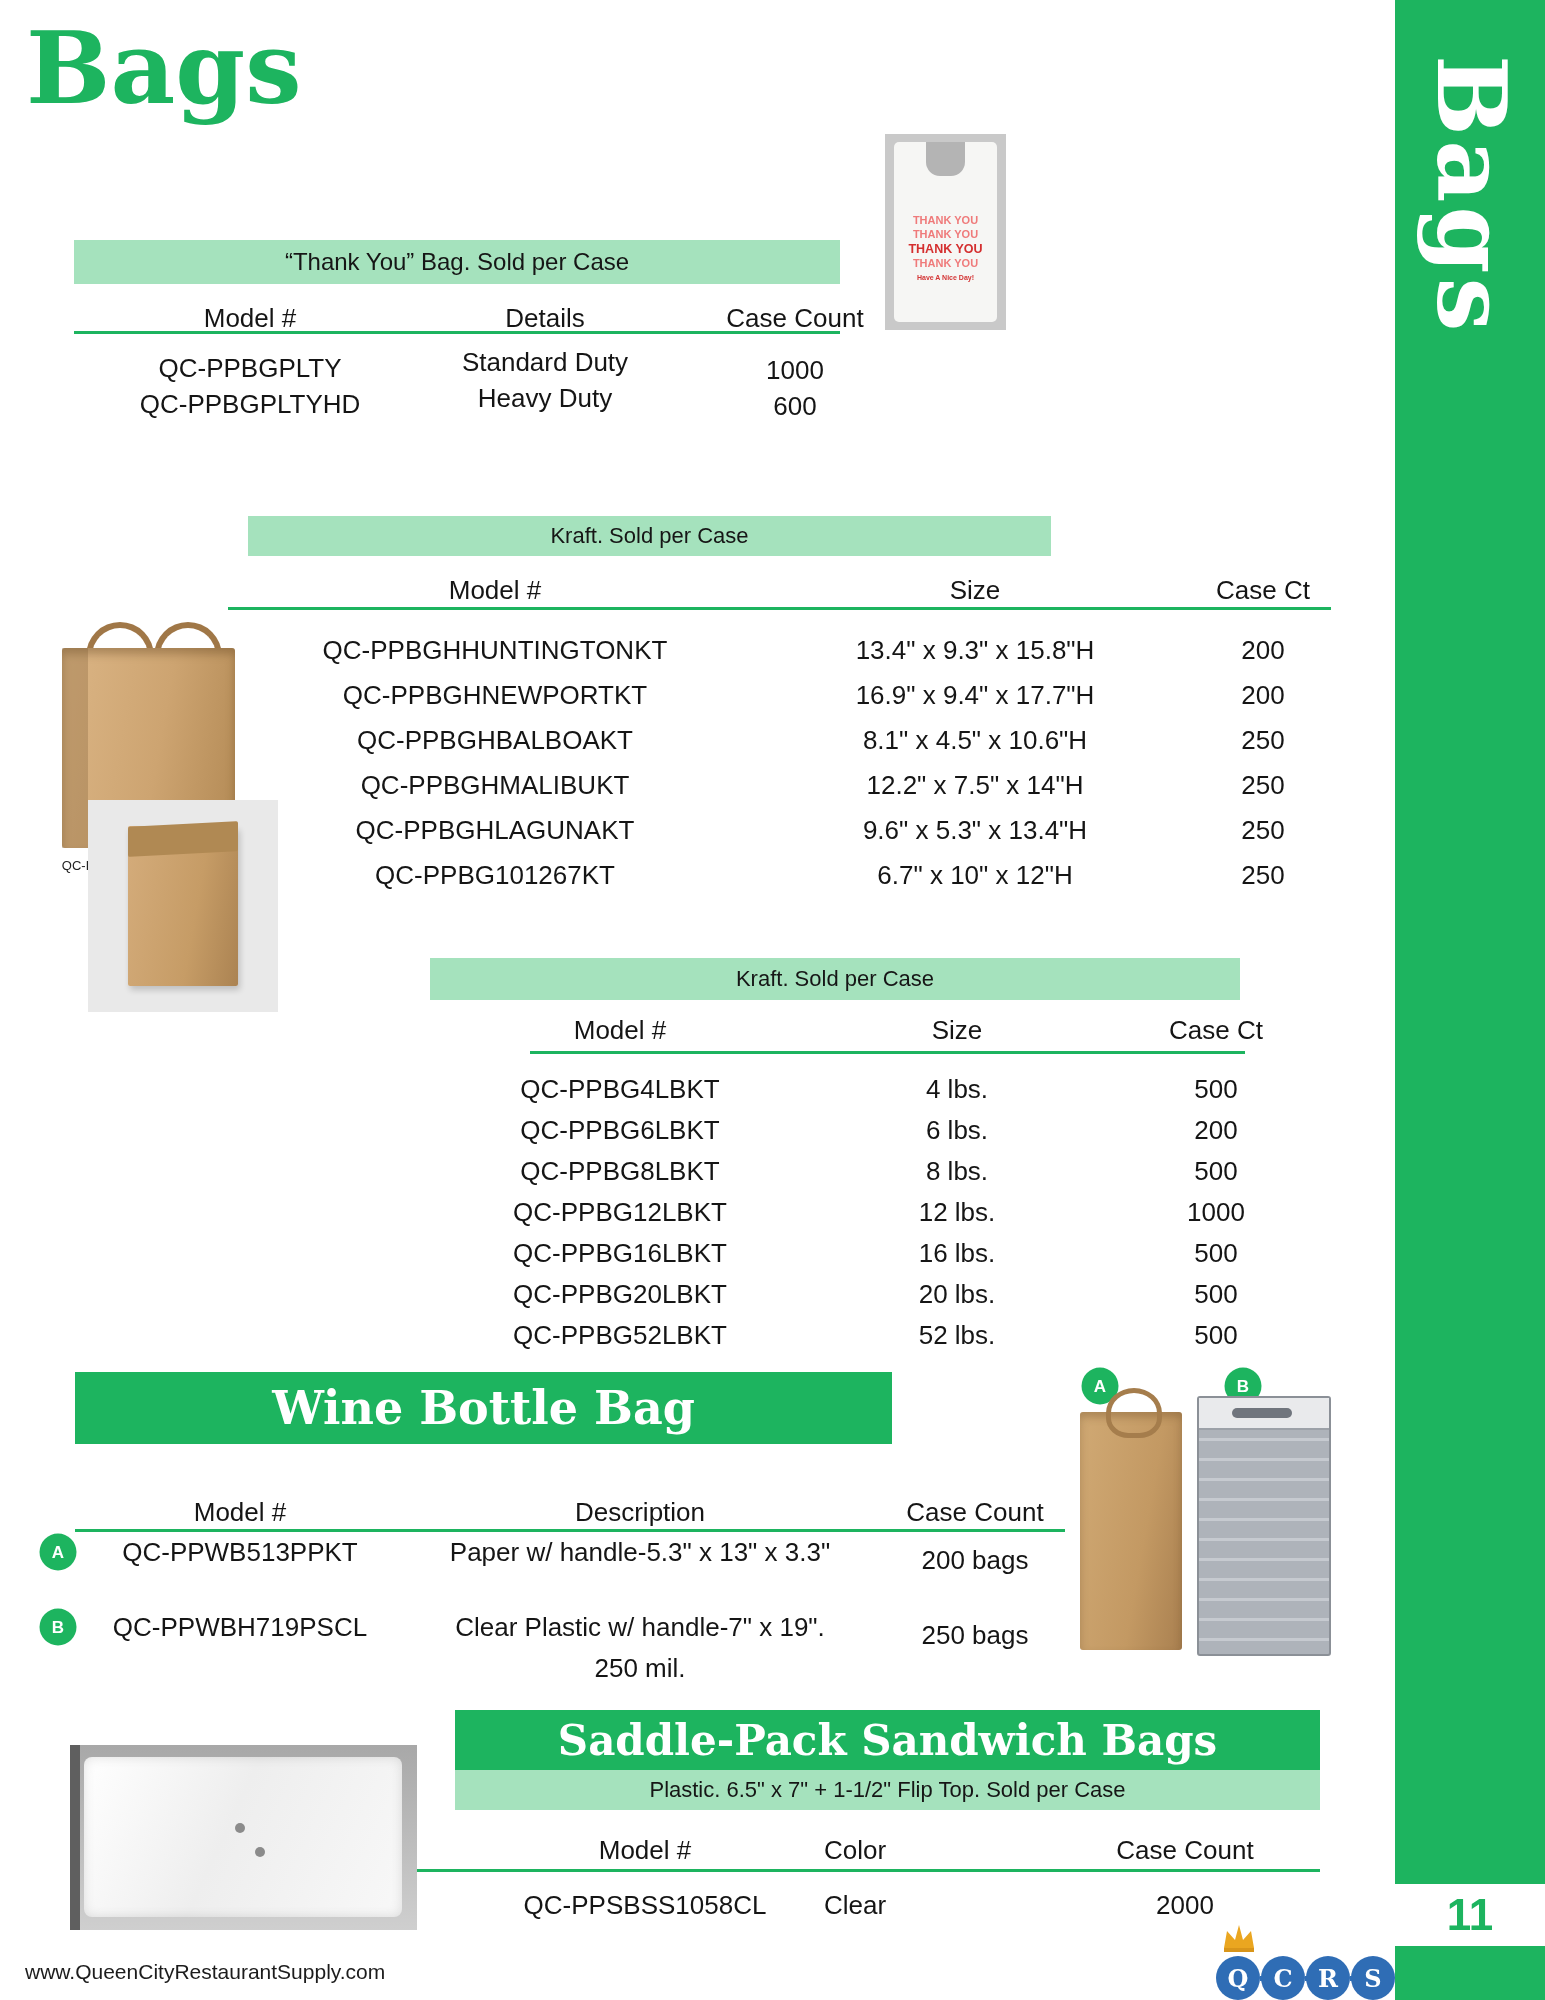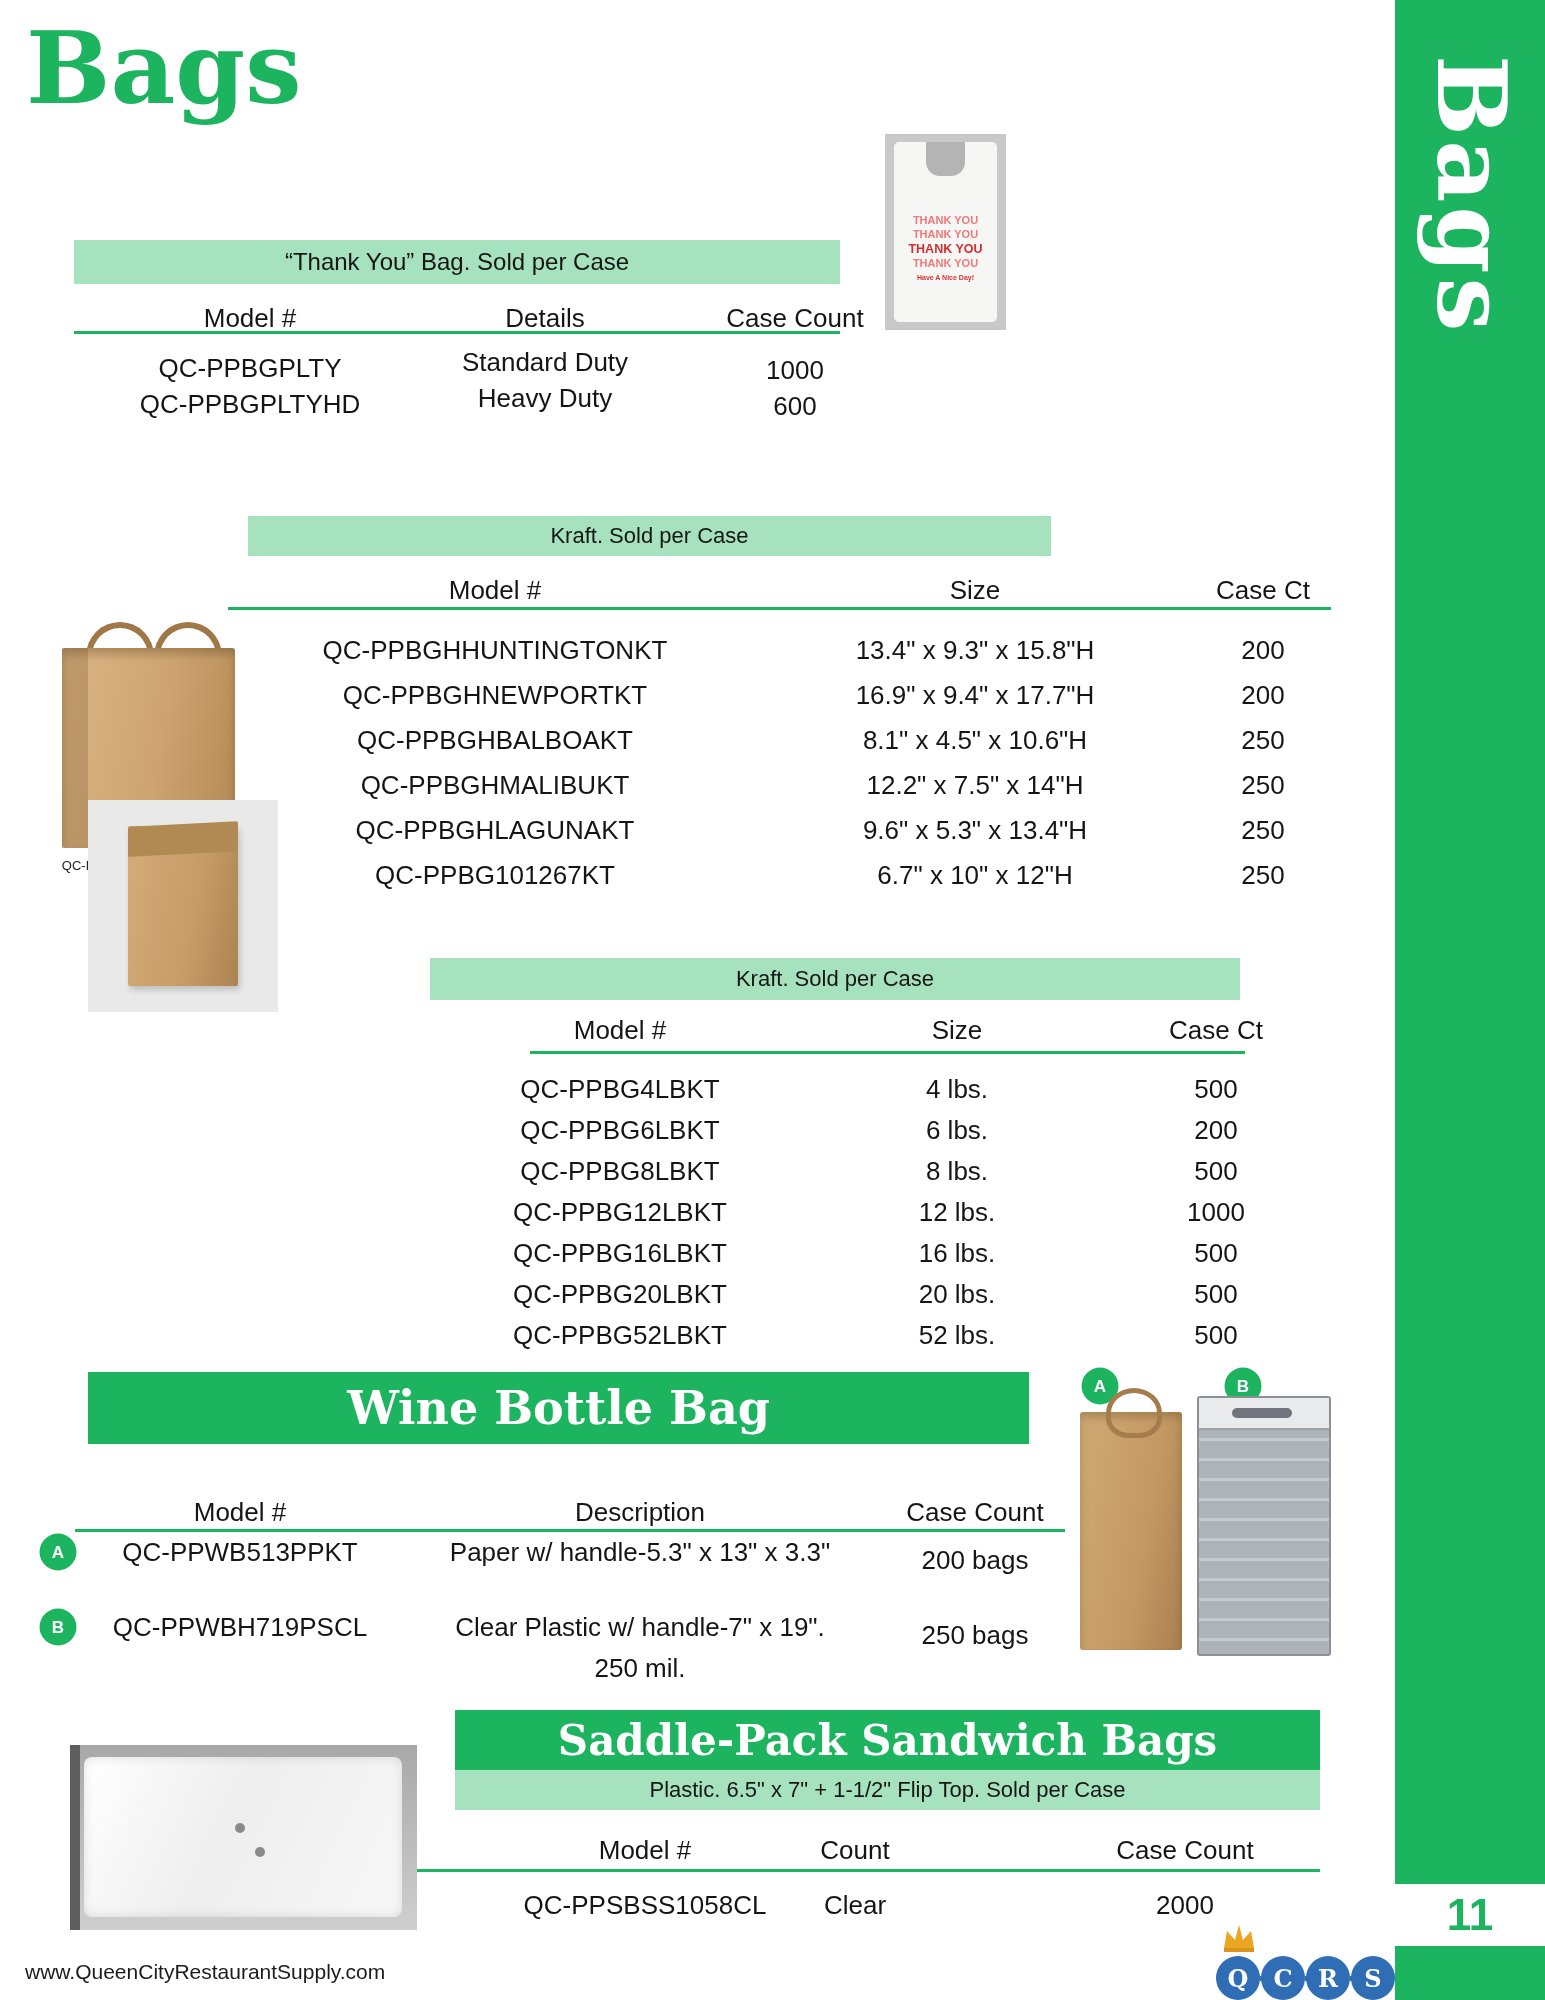--- a/index.html
+++ b/index.html
@@ -199,21 +199,21 @@
   <span class="cell nc-a" style="top:1335px">QC-PPBG52LBKT</span>
   <span class="cell nc-b" style="top:1335px">52 lbs.</span>
   <span class="cell nc-c" style="top:1335px">500</span>
 
   <div class="nh-photo">
     <div class="nh-bag">
       <div class="nh-flap"></div>
     </div>
   </div>
 
-  <div class="bar" style="left:75px;top:1372px;width:941px;height:72px;font-size:46px;margin-left:13px;">Wine Bottle Bag</div>
+  <div class="bar" style="left:75px;top:1372px;width:817px;height:72px;font-size:46px;">Wine Bottle Bag</div>
 
   <span class="cell hdr wc-a" style="top:1512px">Model #</span>
   <span class="cell hdr wc-b" style="top:1512px">Description</span>
   <span class="cell hdr wc-c" style="top:1512px">Case Count</span>
   <div class="hline" style="left:75px;top:1529px;width:990px;"></div>
 
   <div class="badge" style="left:58px;top:1552px;">A</div>
   <span class="cell wc-a" style="top:1552px">QC-PPWB513PPKT</span>
   <span class="cell wc-b" style="top:1552px">Paper w/ handle-5.3" x 13" x 3.3"</span>
   <span class="cell wc-c" style="top:1560px">200 bags</span>
@@ -231,21 +231,21 @@
   </div>
   <div class="wb-bag">
     <div class="wb-top"></div>
     <div class="wb-slot"></div>
   </div>
 
   <div class="bar" style="left:455px;top:1710px;width:865px;height:60px;font-size:42px;">Saddle-Pack Sandwich Bags</div>
   <div class="subbar" style="left:455px;top:1770px;width:865px;height:40px;font-size:22px;">Plastic. 6.5" x 7" + 1-1/2" Flip Top. Sold per Case</div>
 
   <span class="cell hdr sc-a" style="top:1850px">Model #</span>
-  <span class="cell hdr sc-b" style="top:1850px">Count</span>
+  <span class="cell hdr sc-b" style="top:1850px">Color</span>
   <span class="cell hdr sc-c" style="top:1850px">Case Count</span>
   <div class="hline" style="left:415px;top:1869px;width:905px;"></div>
 
   <span class="cell sc-a" style="top:1905px">QC-PPSBSS1058CL</span>
   <span class="cell sc-b" style="top:1905px">Clear</span>
   <span class="cell sc-c" style="top:1905px">2000</span>
 
   <div class="sp-photo">
     <div class="sp-edge"></div>
     <div class="sp-bag"></div>

